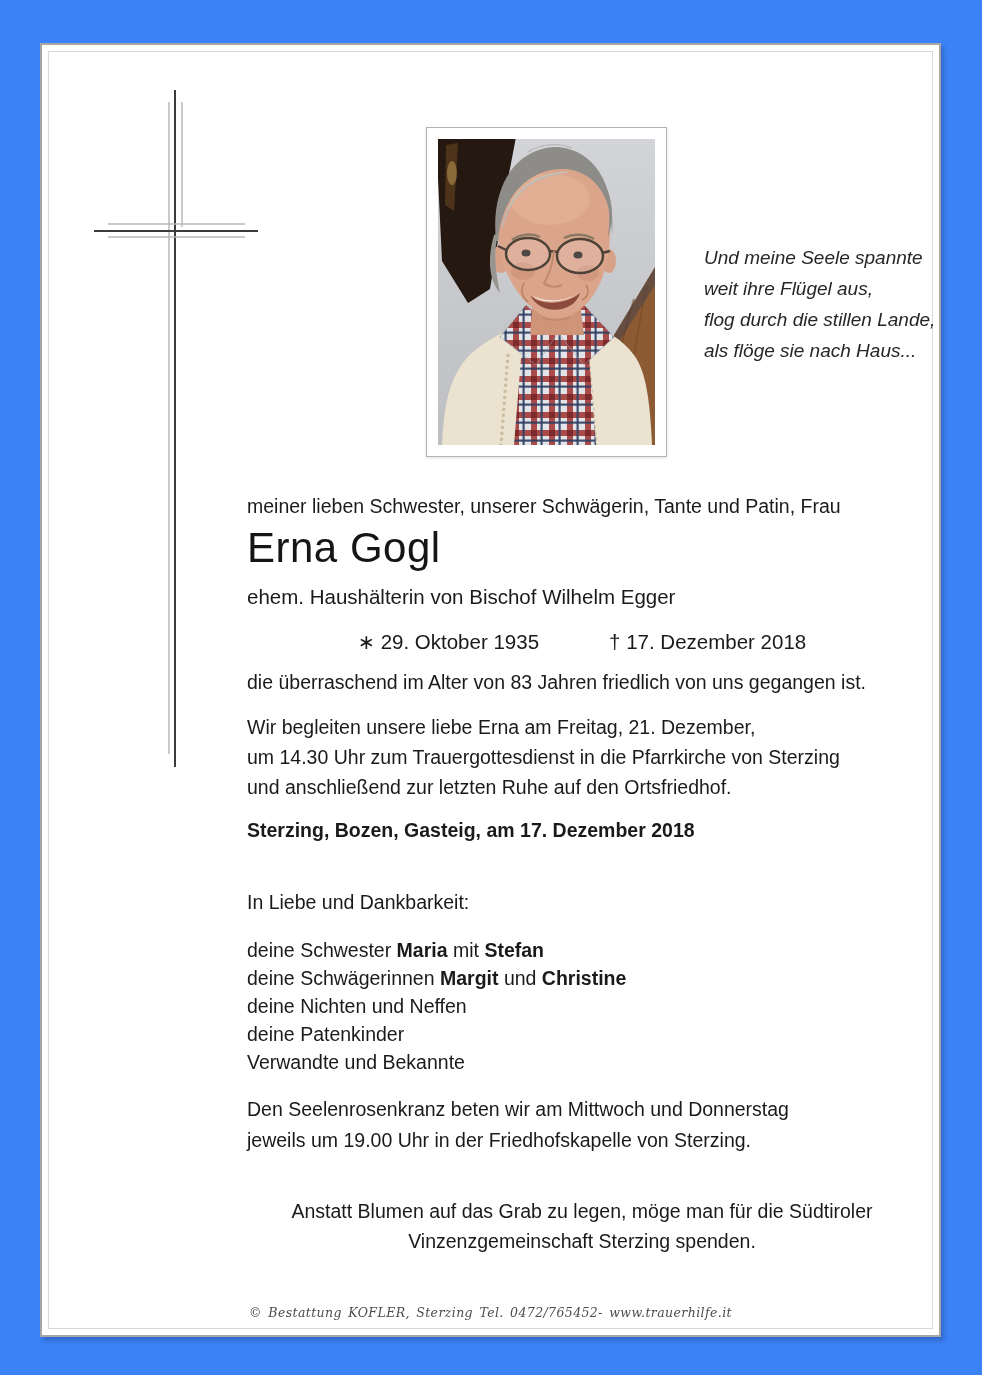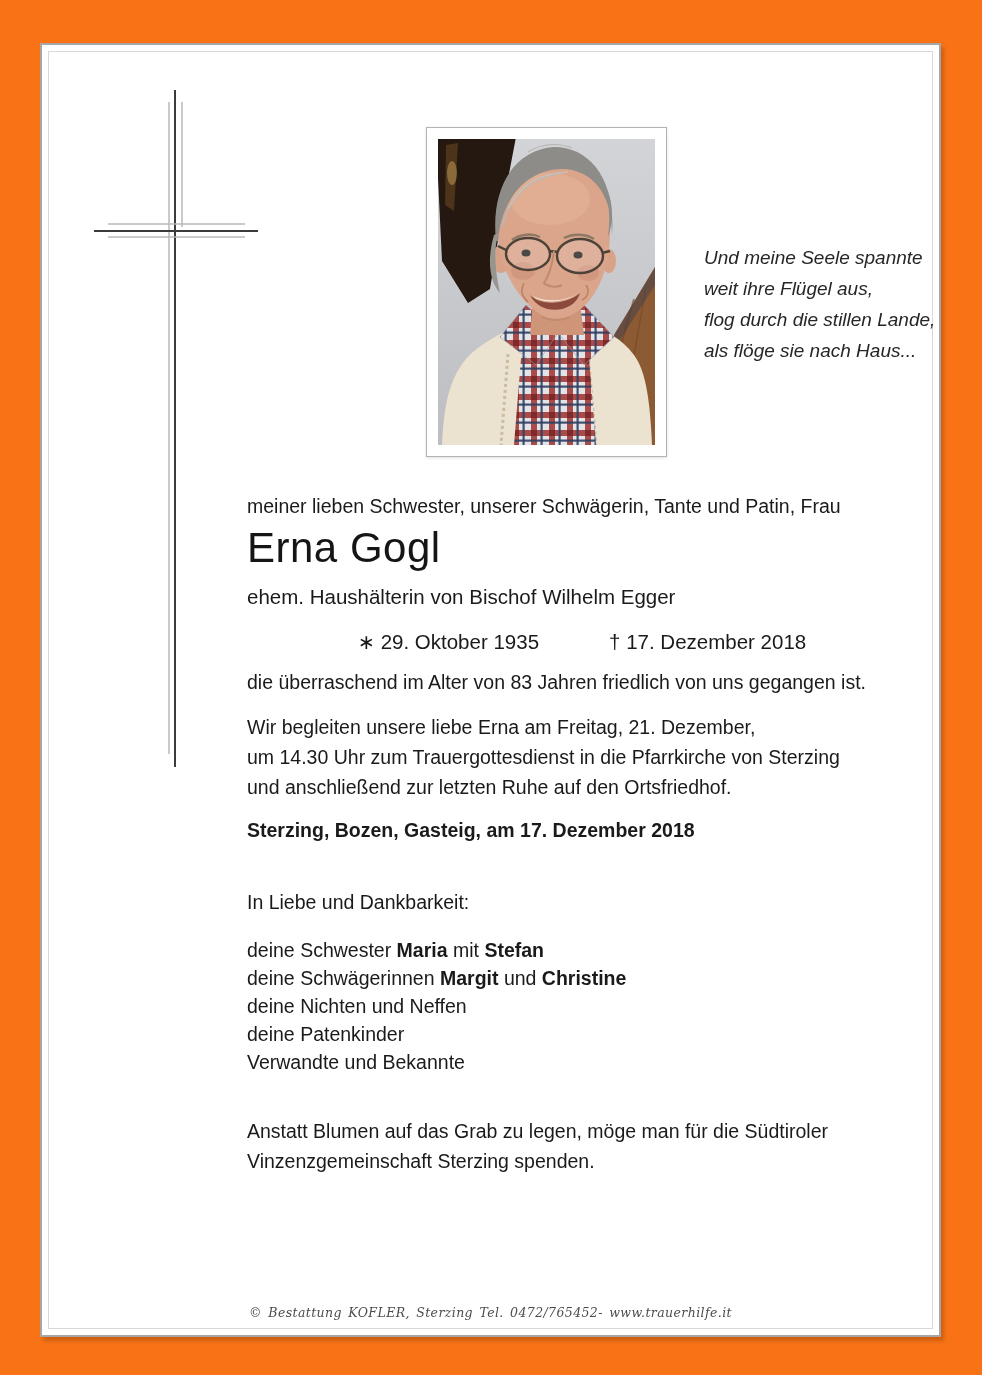--- a/index.html
+++ b/index.html
@@ -4,21 +4,21 @@
 <title>Trauerparte</title>
 <style>
   * { margin:0; padding:0; box-sizing:border-box; }
   html,body { background:#ffffff; }
   body {
     width:982px; height:1375px; position:relative;
     font-family:"Liberation Sans", sans-serif;
     color:#1a1a1a;
     -webkit-font-smoothing:antialiased;
   }
-  .page { position:relative; width:982px; height:1375px; background:#f97316; overflow:hidden;padding-left:8px; }
+  .page { position:relative; width:982px; height:1375px; background:#3b82f6; overflow:hidden;padding-left:8px; }
 
   
   .card {
     position:absolute; left:40px; top:43px; width:901px; height:1294px;
     background:#fff;
     border:2px solid #a6a6a6;
     box-shadow:3px 4px 4px rgba(0,0,0,0.18);
   }
   .inner-frame {
     position:absolute; left:6px; top:6px; right:6px; bottom:6px;
@@ -59,21 +59,21 @@
     margin-top:18px; font-size:20.5px; line-height:27px;
     display:flex; justify-content:center; gap:70px;
   }
   .age       { margin-top:13px; }
   .funeral   { margin-top:15px; line-height:30px; }
   .place     { margin-top:14px; font-weight:bold; }
   .gratitude { margin-top:43px; }
   .mourners  { margin-top:19px; line-height:28px; }
   .mourners b { font-weight:bold; }
   .rosary    { margin-top:18px; line-height:31px; }
-  .donation  { margin-top:40px; line-height:30px; }
+  .donation  { margin-top:40px; line-height:30px;text-align:center; }
 
   
   .footer {
     position:absolute; left:0; right:0; top:1260px; text-align:center;
     font-family:"DejaVu Serif", serif; font-style:italic;
     font-size:12.5px; color:#4c4c4c; letter-spacing:0.4px; word-spacing:2px;
   }
 </style>
 </head>
 <body>
@@ -208,20 +208,24 @@
           <span>deine Schwester </span><b>Maria</b><span> mit </span><b>Stefan</b>
         </div>
         <div class="line">
           <span>deine Schwägerinnen </span><b>Margit</b><span> und </span><b>Christine</b>
         </div>
         <div class="line">deine Nichten und Neffen</div>
         <div class="line">deine Patenkinder</div>
         <div class="line">Verwandte und Bekannte</div>
       </div>
 
+      <div class="rosary">
+        <div class="line">Den Seelenrosenkranz beten wir am Mittwoch und Donnerstag</div>
+        <div class="line">jeweils um 19.00 Uhr in der Friedhofskapelle von Sterzing.</div>
+      </div>
 
       <div class="donation">
         <div class="line">Anstatt Blumen auf das Grab zu legen, möge man für die Südtiroler</div>
         <div class="line">Vinzenzgemeinschaft Sterzing spenden.</div>
       </div>
     </div>
 
     <div class="footer">© Bestattung KOFLER, Sterzing  Tel. 0472/765452- www.trauerhilfe.it</div>
   </div>
 </div>

